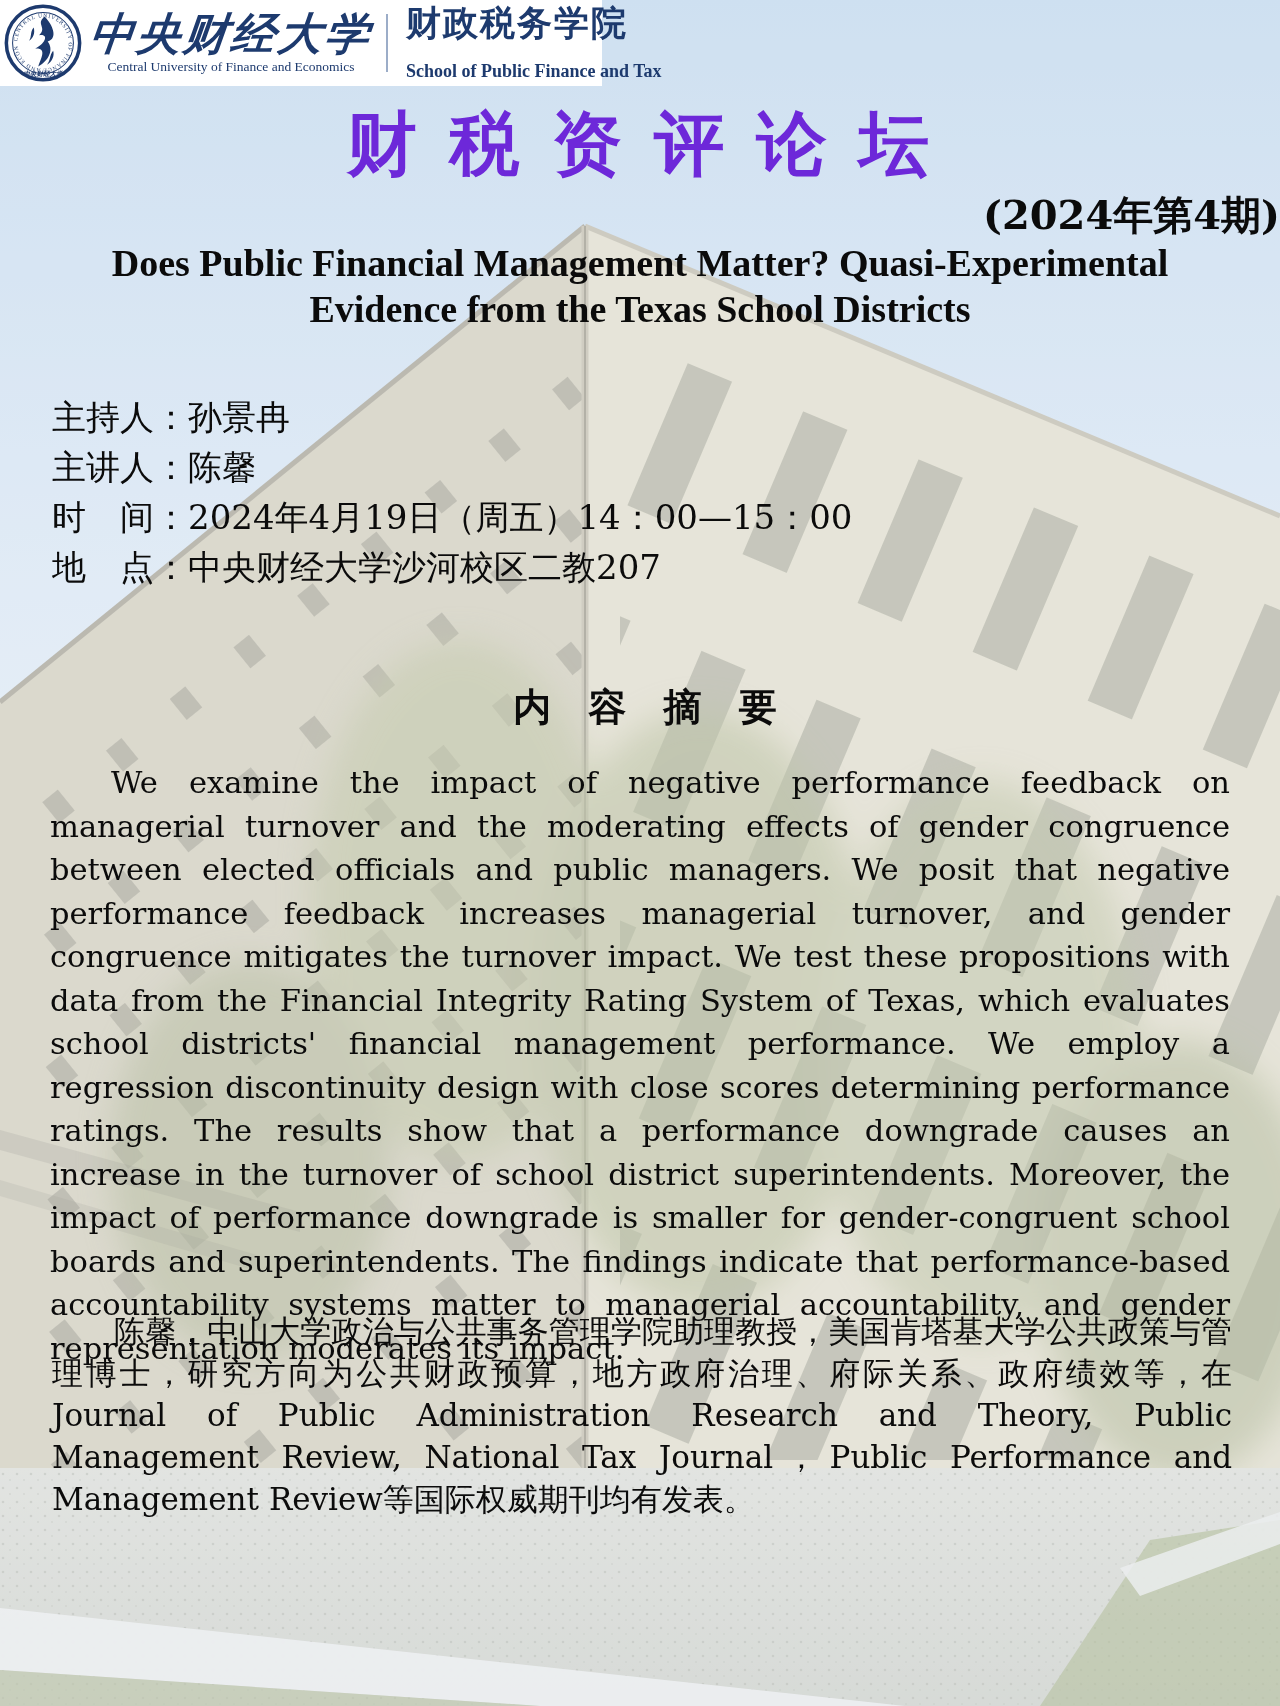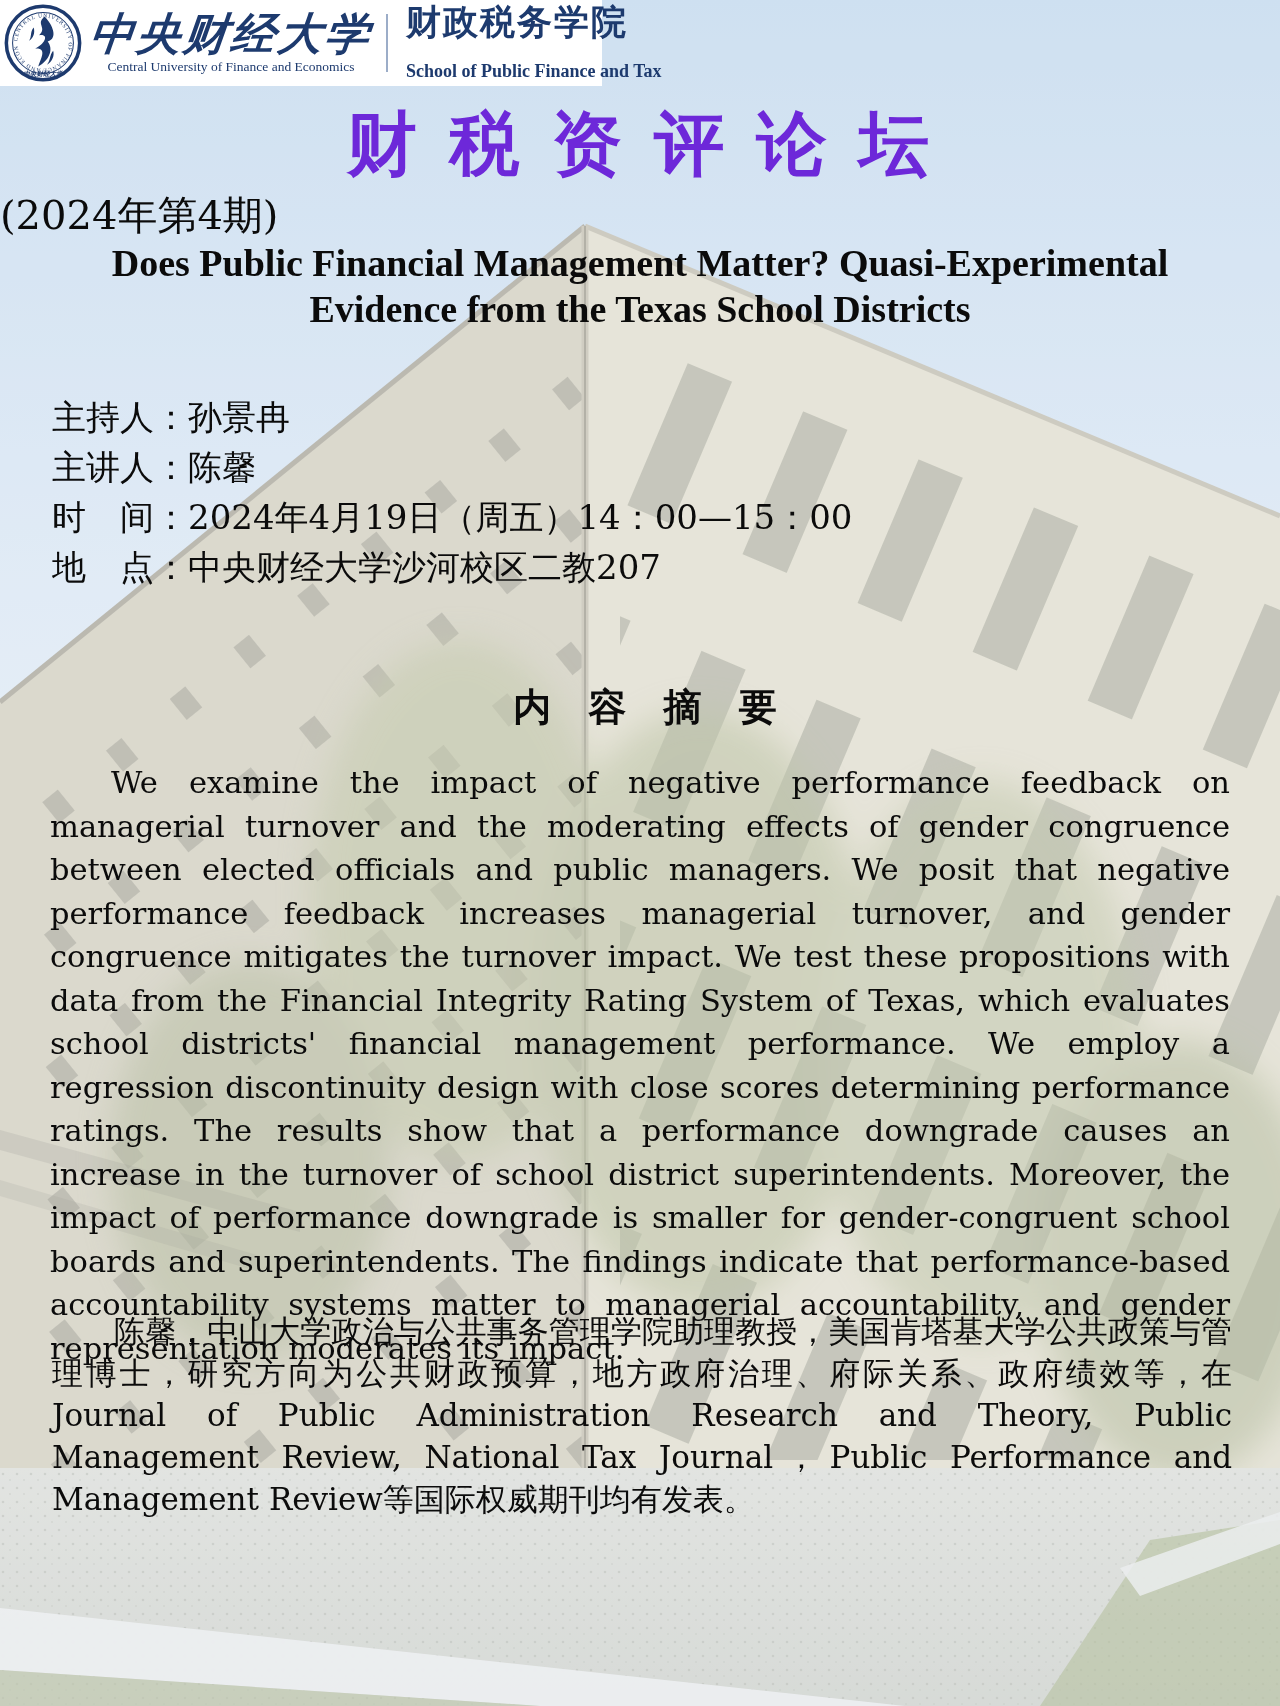--- a/index.html
+++ b/index.html
@@ -16,29 +16,29 @@
   }
   .seal{width:78px;height:78px;flex:none;}
   .univ-block{display:flex;flex-direction:column;align-items:center;line-height:1;color:#1d3a6e;}
   .univ-cn{
     font-size:44px;font-weight:bold;font-style:italic;letter-spacing:3px;
     transform:skewX(-6deg);font-family:"DejaVu Serif",serif;white-space:nowrap;
   }
   .univ-en{font-size:13.5px;margin-top:4px;font-family:"Liberation Serif",serif;white-space:nowrap;}
   .logo-divider{width:2px;height:58px;background:#5a76a3;opacity:.6;margin:0 10px 0 6px;flex:none;}
   .school-block{display:flex;flex-direction:column;color:#1d3a6e;line-height:1.05;}
-  .school-cn{font-size:35px;font-weight:bold;letter-spacing:2px;font-family:Liberation Serif, serif;white-space:nowrap;}
+  .school-cn{font-size:35px;font-weight:bold;letter-spacing:2px;font-family:Liberation Sans, sans-serif;white-space:nowrap;}
   .school-en{font-size:18px;font-weight:bold;margin-top:20px;font-family:"Liberation Serif",serif;white-space:nowrap;}
   
   .forum-title{
     position:absolute;top:98px;left:0;right:0;z-index:4;text-align:center;
     font-size:70px;font-weight:bold;letter-spacing:4px;color:#6d28d9;white-space:nowrap;
   }
-  .issue-line{position:absolute;top:188px;left:0;right:0;z-index:4;text-align:left;
-    font-size:40px;font-weight:normal;}
+  .issue-line{position:absolute;top:188px;left:0;right:0;z-index:4;text-align:right;
+    font-size:40px;font-weight:bold;}
   .en-title{position:absolute;top:240px;left:40px;right:40px;z-index:4;text-align:center;
     font-size:38px;font-weight:bold;line-height:46px;font-family:"Liberation Serif",serif;}
   
   .details{position:absolute;top:392px;left:52px;z-index:4;font-size:34px;line-height:50px;}
   .detail-line{white-space:nowrap;}
   
   .abstract-heading{position:absolute;top:682px;left:0;right:0;z-index:4;text-align:center;
     font-size:38px;font-weight:bold;letter-spacing:12px;
     font-family:"DejaVu Sans","Liberation Sans",sans-serif;padding-left:22px;}
   .abstract-body{

